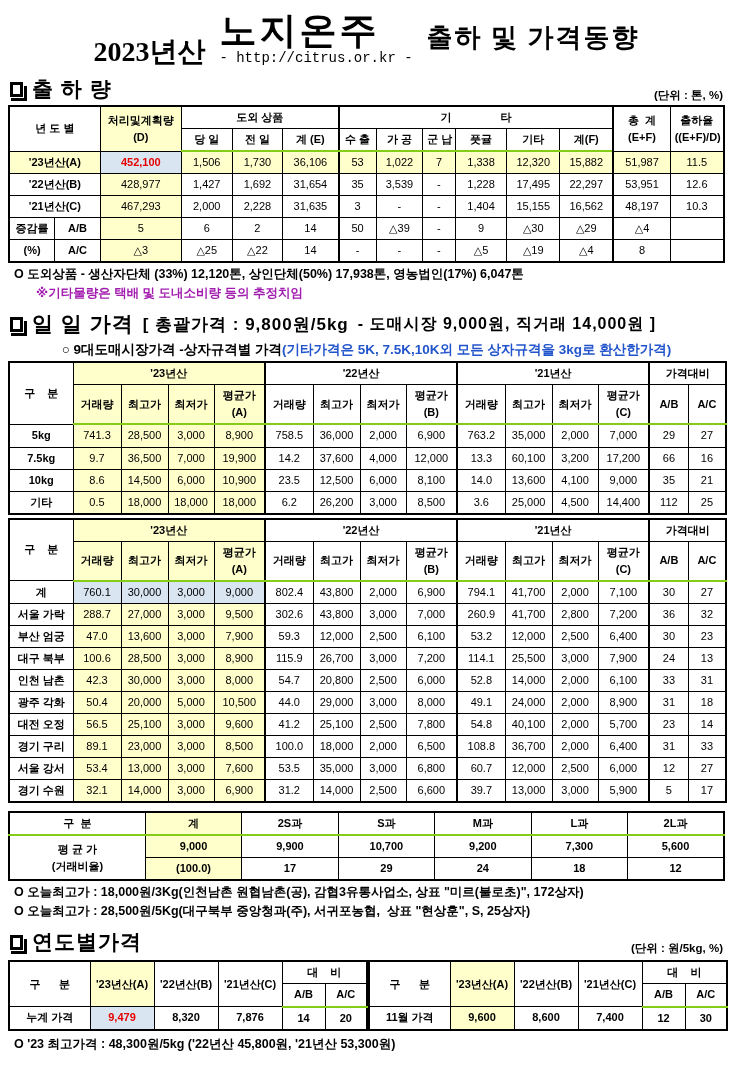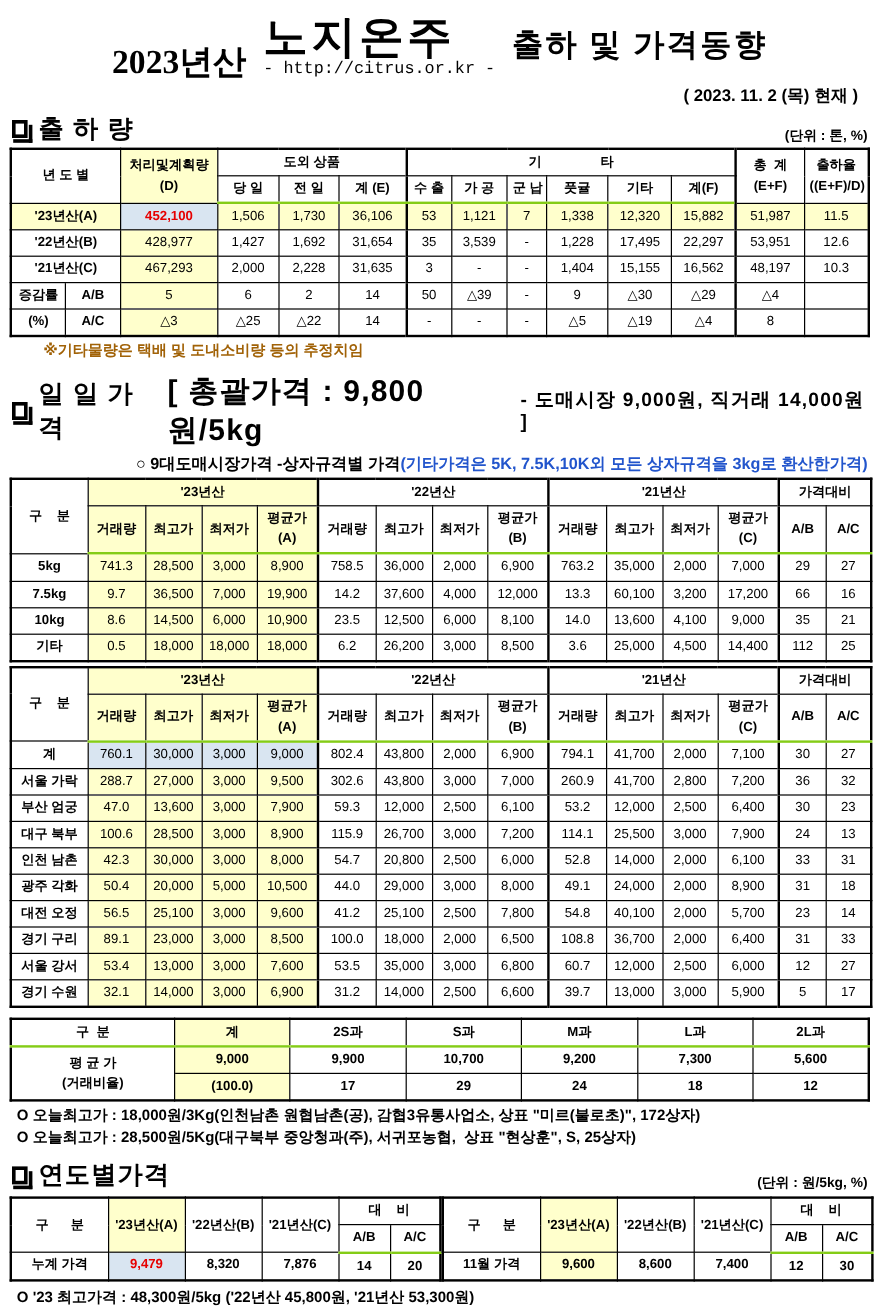--- a/index.html
+++ b/index.html
@@ -18,24 +18,24 @@
   .dateline { text-align:right; font-size:14px; font-weight:bold; margin:0 10px 2px 0; }
 
   
   .secrow { display:flex; justify-content:space-between; align-items:flex-end; margin:4px 2px 2px 2px; }
   .sectitle { display:flex; align-items:center; gap:9px; font-size:21px; font-weight:bold; letter-spacing:1px; }
   .secicon { position:relative; width:13px; height:15px; border:3px solid #000; background:#fff; flex:0 0 auto; }
   .secicon::after { content:""; position:absolute; right:-7px; bottom:-7px; width:13px; height:12px;
                     border-right:3px solid #000; border-bottom:3px solid #000; }
   .unit { font-size:11.5px; font-weight:bold; }
 
-  .subrow { display:flex; justify-content:flex-end; align-items:flex-end; margin:3px 2px 1px 2px; }
+  .subrow { display:flex; justify-content:center; align-items:flex-end; margin:3px 2px 1px 2px; }
   .subtitle { font-size:13.5px; font-weight:bold; }
   .bluetxt { color:#2255CC; }
-  .headline1 { font-size:25px; }
+  .headline1 { font-size:17px; }
   .headline2 { font-size:16px; }
 
   
   table.t { border-collapse:collapse; table-layout:fixed; width:717px; margin:2px 0 3px 0;
             font-size:11px; }
   table.t th, table.t td { border:1px solid #000; padding:2px 4px; text-align:center; line-height:1.55; overflow:hidden; }
   table.t { border:2px solid #000; }
   table.t thead tr:last-child th { border-bottom:2px solid #84cc16; }
   th { font-weight:bold; }
   td.num { text-align:right; padding-right:5px; }
@@ -46,36 +46,35 @@
   .dl   { border-left-style:dashed !important; }
   .ws   { white-space:pre; }
   .t4 { width:556px; }
   .t4 td { font-weight:bold; }
   .t5wrap { display:flex; }
   .t5 { width:358px; margin:2px 0 3px 0; }
   .t5 td { font-weight:bold; }
 
   
   .note { font-size:12.5px; font-weight:bold; margin:2px 0 2px 6px; white-space:pre; }
-  .note.rednote { color:#a16207; margin-left:28px; }
+  .note.rednote { color:#a21caf; margin-left:28px; }
 </style>
 </head>
 <body>
 
 <div class="page">
 
   <div class="hdr">
     <span class="yr">2023년산</span>
     <span class="prod-wrap">
       <div class="prod">노지온주</div>
       <div class="url">- http://citrus.or.kr -</div>
     </span>
     <span class="rest">출하 및 가격동향</span>
   </div>
-  <div class="dateline">( 2023. 11. 2 (목) 현재 )</div>
 
   <div class="secrow">
     <span class="sectitle">
         <span class="secicon"></span>
         <span>출 하 량</span>
       </span>
     <span class="unit">(단위 : 톤, %)</span>
   </div>
 
   <table class="t t1">
@@ -126,21 +125,21 @@
       </tr>
     </thead>
     <tbody>
       <tr>
         <th colspan="2" class="yell">'23년산(A)</th>
           <td class="num blue rb">452,100</td>
         <td class="num yell">1,506</td>
           <td class="num yell">1,730</td>
           <td class="num yell">36,106</td>
         <td class="num yell gl">53</td>
-          <td class="num yell">1,121</td>
+          <td class="num yell">1,022</td>
           <td class="num yell">7</td>
           <td class="num yell">1,338</td>
           <td class="num yell dl">12,320</td>
           <td class="num yell">15,882</td>
         <td class="num yell gl">51,987</td>
           <td class="num yell">11.5</td>
       </tr>
       <tr>
         <th colspan="2">'22년산(B)</th>
           <td class="num yell">428,977</td>
@@ -199,20 +198,21 @@
           <td class="num">-</td>
           <td class="num">△5</td>
           <td class="num dl">△19</td>
           <td class="num">△4</td>
         <td class="num gl">8</td>
           <td class="num"></td>
       </tr>
     </tbody>
   </table>
 
+  <div class="note">O 도외상품 - 생산자단체 (33%) 12,120톤, 상인단체(50%) 17,938톤, 영농법인(17%) 6,047톤</div>
   <div class="note rednote">※기타물량은 택배 및 도내소비량 등의 추정치임</div>
 
   <div class="secrow" style="margin-top:8px">
     <span class="sectitle">
         <span class="secicon"></span>
         <span>일 일 가격</span>
       <span class="headline1">[ 총괄가격 : 9,800원/5kg</span>
       <span class="headline2">- 도매시장 9,000원, 직거래 14,000원 ]</span>
     </span>
   </div>

